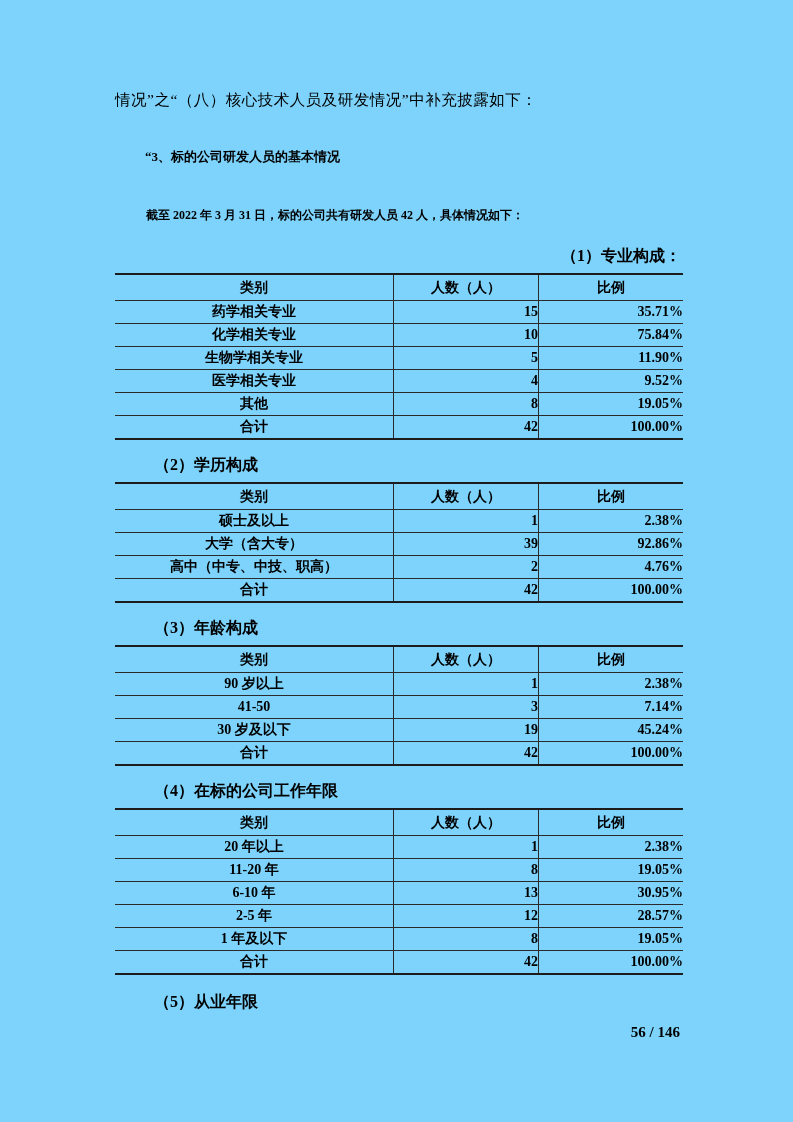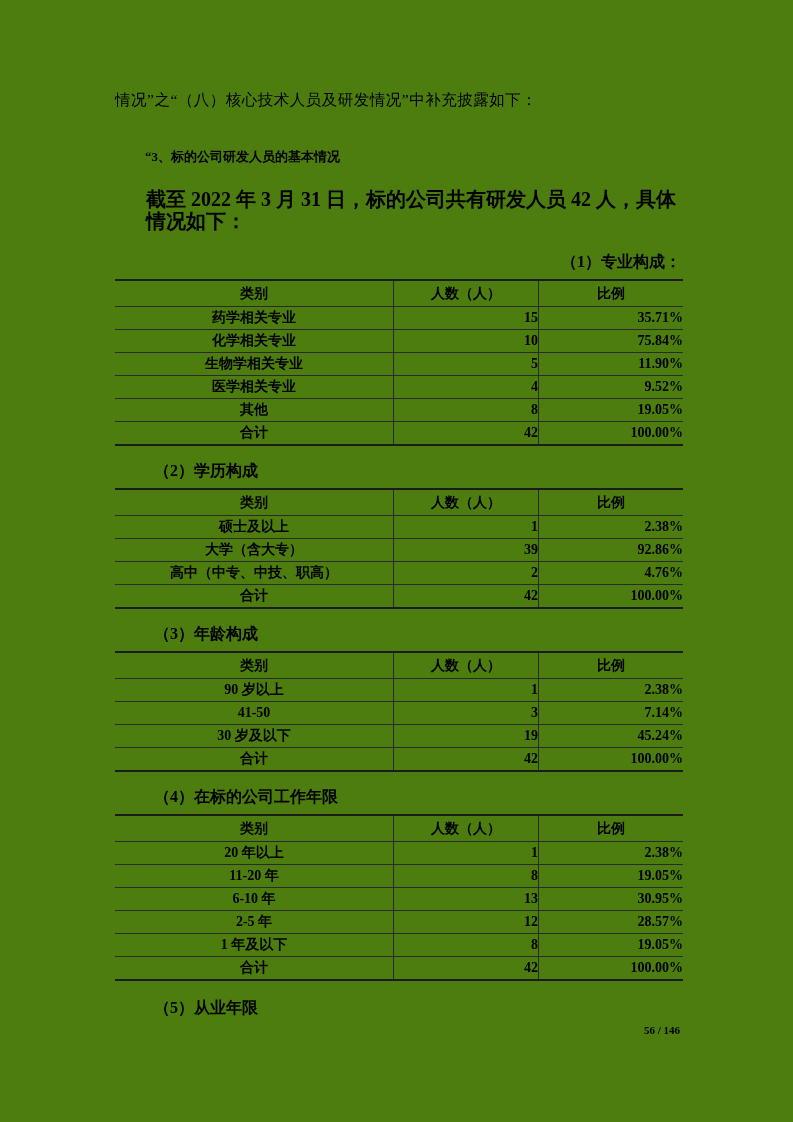--- a/index.html
+++ b/index.html
@@ -4,21 +4,21 @@
 <style>
   html, body {
     margin: 0;
     padding: 0;
     background: #ffffff;
   }
   .page {
     position: relative;
     width: 793px;
     height: 1122px;
-    background: #4d7c0f;
+    background: #7dd3fc;
     font-family: "Liberation Serif", "DejaVu Serif", serif;
     color: #000000;
     overflow: hidden;
     box-sizing: border-box;
     padding-top: 88px;
   }
   .content {
     margin-left: 115px;
     width: 566px;
   }
@@ -29,23 +29,23 @@
     letter-spacing: 0.5px;
   }
   .heading {
     margin-top: 34px;
     padding-left: 30px;
     font-size: 13px;
     line-height: 22px;
     font-weight: bold;
   }
   .para {
-    margin-top: 20px;
+    margin-top: 36px;
     padding-left: 31px;
-    font-size: 20px;
+    font-size: 12px;
     line-height: 22px;
     font-weight: bold;
   }
   .section-title {
     margin-top: 14px;
     padding-left: 39px;
     font-size: 16px;
     line-height: 22px;
     font-weight: bold;
   }
@@ -92,21 +92,21 @@
   }
   .c0 { width: 278px; text-align: center; }
   .c1 { width: 144px; }
   .c2 { width: 144px; }
   td.c1, td.c2 { text-align: right; padding-right: 14px; }
   th.c1, th.c2 { text-align: center; padding-right: 0; }
   .footer {
     position: absolute;
     top: 1024px;
     right: 113px;
-    font-size: 11px;
+    font-size: 15px;
     font-weight: bold;
     font-family: "Liberation Serif", "DejaVu Serif", serif;
   }
 </style>
 </head>
 <body>
 
 <div class="page">
   <div class="content">
 

